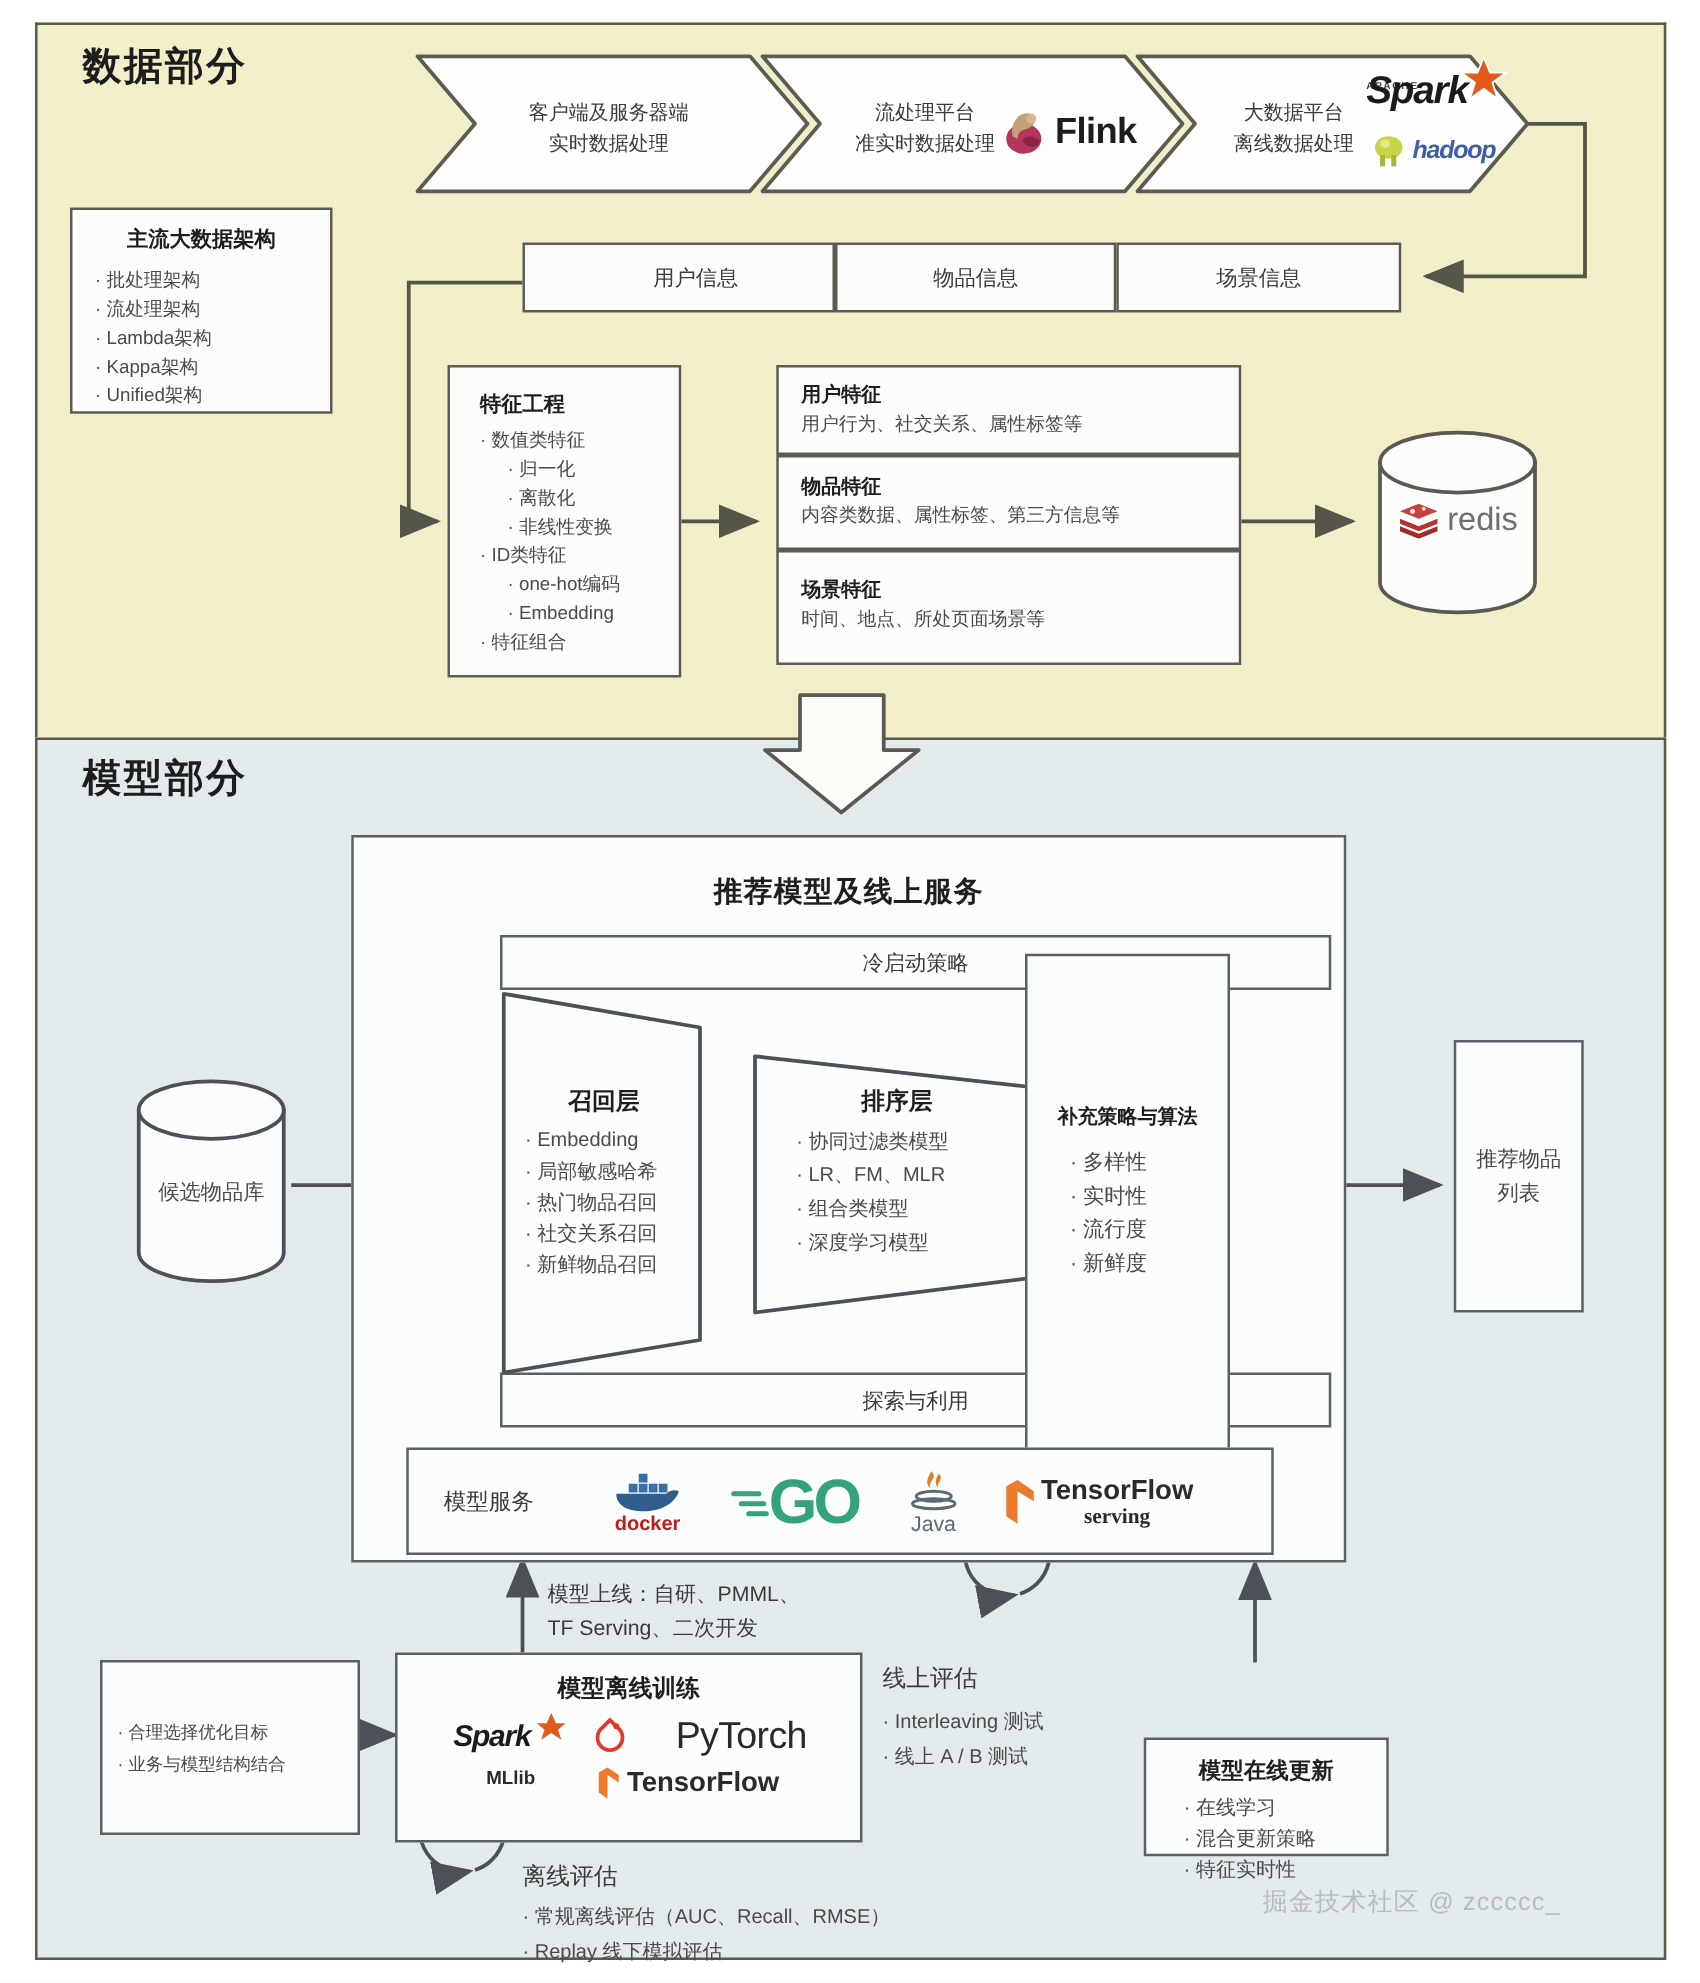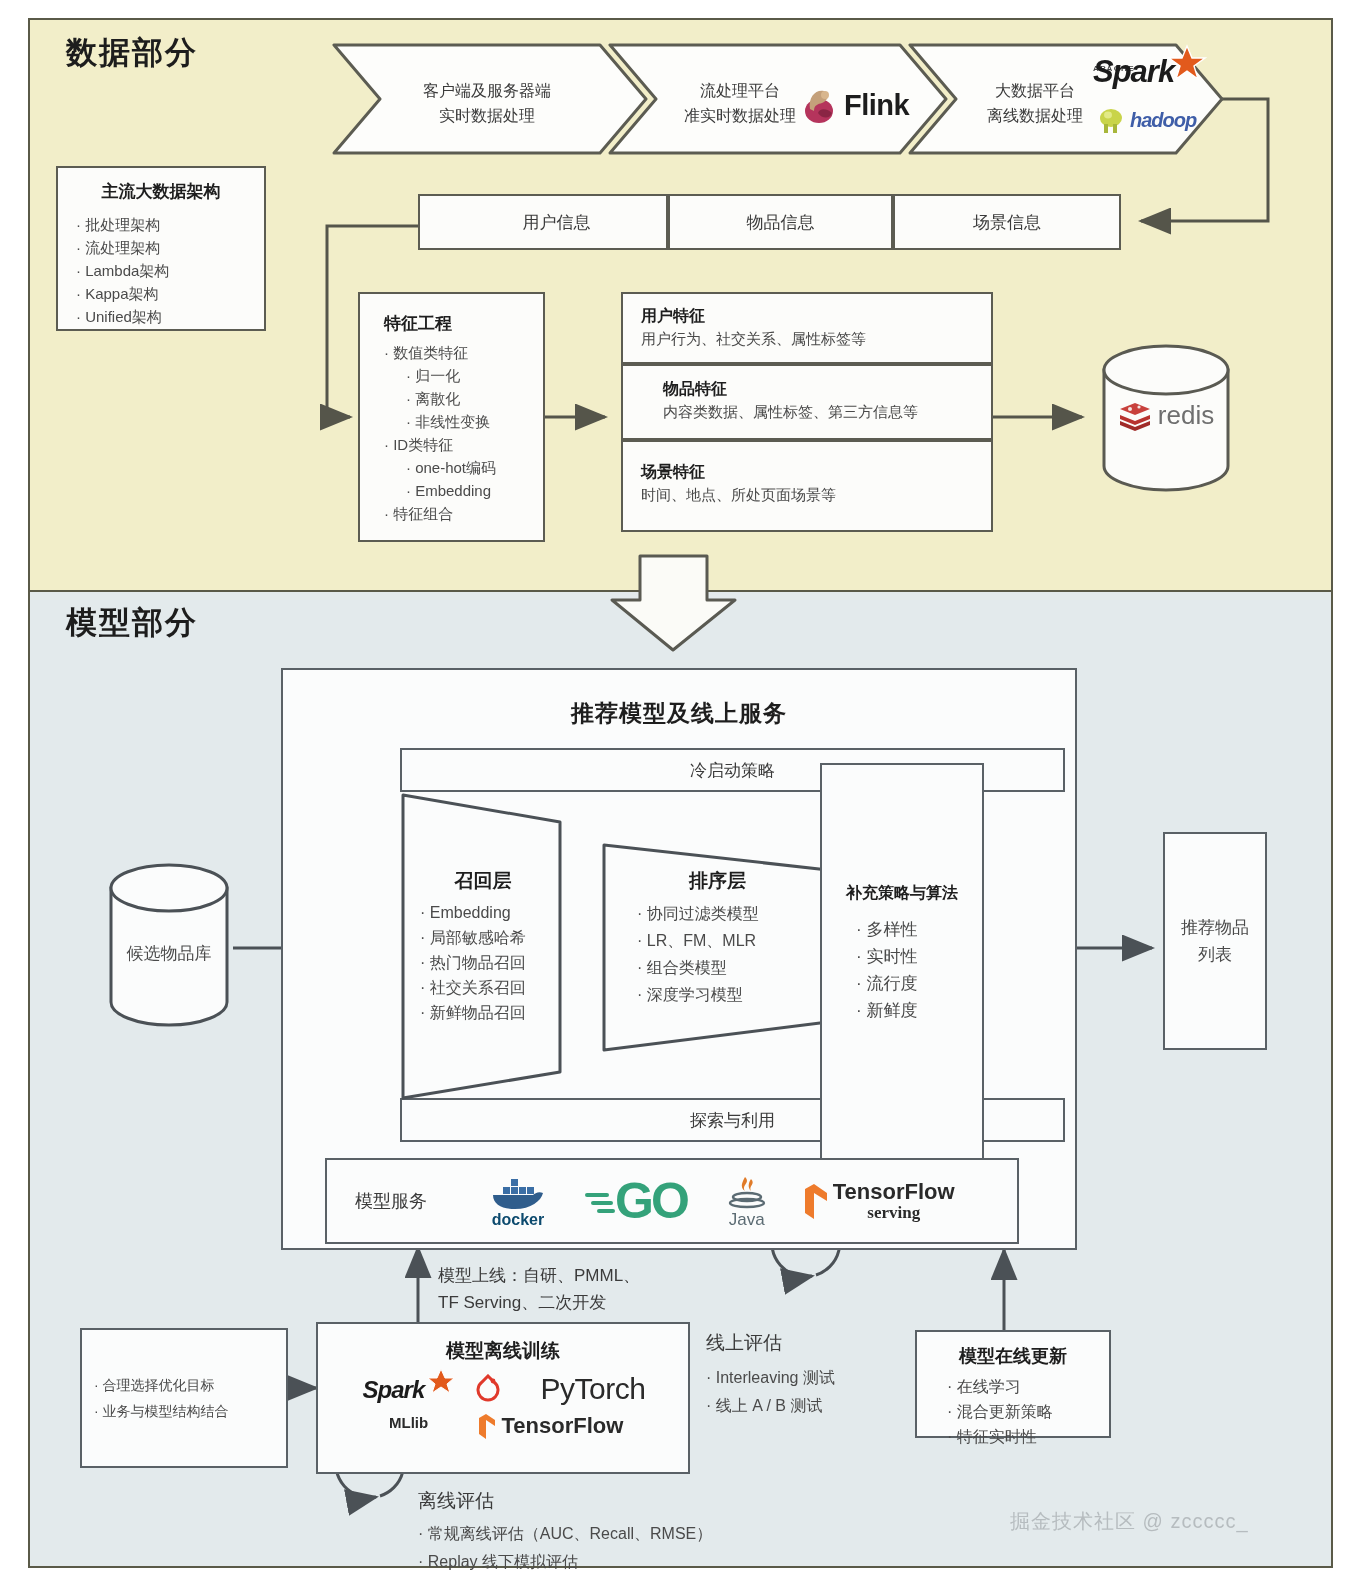--- a/index.html
+++ b/index.html
@@ -156,21 +156,21 @@
       <div class="listline" style="margin-left:22px;">· one-hot编码</div>
       <div class="listline" style="margin-left:22px;">· Embedding</div>
       <div class="listline">· 特征组合</div>
     </div>
   </div>
 
   <div class="box" style="left:621px;top:292px;width:372px;height:72px;">
     <div class="ttl" style="font-size:16px;margin:12px 0 3px 18px;">用户特征</div>
     <div style="font-size:15px;color:#4a4a4a;margin-left:18px;">用户行为、社交关系、属性标签等</div>
   </div>
-  <div class="box" style="left:621px;top:364px;width:372px;height:76px;padding-left:22px;">
+  <div class="box" style="left:621px;top:364px;width:372px;height:76px;">
     <div class="ttl" style="font-size:16px;margin:13px 0 3px 18px;">物品特征</div>
     <div style="font-size:15px;color:#4a4a4a;margin-left:18px;">内容类数据、属性标签、第三方信息等</div>
   </div>
   <div class="box" style="left:621px;top:440px;width:372px;height:92px;">
     <div class="ttl" style="font-size:16px;margin:20px 0 3px 18px;">场景特征</div>
     <div style="font-size:15px;color:#4a4a4a;margin-left:18px;">时间、地点、所处页面场景等</div>
   </div>
 
   <div class="cyl" style="left:1096px;top:344px;">
     <svg width="140" height="148" viewBox="0 0 140 148">
@@ -240,21 +240,21 @@
       <svg width="62" height="40" viewBox="0 0 62 40">
           <g fill="#3a6ea5">
             <rect x="16" y="14" width="7" height="7"></rect>
             <rect x="24" y="14" width="7" height="7"></rect>
             <rect x="32" y="14" width="7" height="7"></rect>
             <rect x="24" y="6" width="7" height="7"></rect>
             <rect x="40" y="14" width="7" height="7"></rect>
           </g>
           <path d="M6,22 C6,32 16,36 28,36 C44,36 54,28 56,20 C52,18 48,20 46,22 Z" fill="#2f5d8c"></path>
         </svg>
-      <span style="font-size:16px;color:#0c4a6e;font-weight:bold;margin-top:-2px;">docker</span>
+      <span style="font-size:16px;color:#b91c1c;font-weight:bold;margin-top:-2px;">docker</span>
     </div>
 
     <div style="display:flex;align-items:center;margin-left:34px;">
       <svg width="34" height="32" viewBox="0 0 34 32">
           <g stroke="#34a27a" stroke-width="4" stroke-linecap="round">
             <line x1="4" y1="10" x2="24" y2="10"></line>
             <line x1="10" y1="18" x2="28" y2="18"></line>
             <line x1="16" y1="26" x2="30" y2="26"></line>
           </g>
         </svg>
@@ -340,21 +340,21 @@
   </div>
 
   <div style="position:absolute;left:706px;top:1330px;width:190px;">
     <div style="font-size:19px;color:#3b3b3b;">线上评估</div>
     <div style="font-size:16px;line-height:28px;color:#4a4a4a;margin-top:8px;">
       <div class="listline">· Interleaving 测试</div>
       <div class="listline">· 线上 A / B 测试</div>
     </div>
   </div>
 
-  <div class="box gray" style="left:915px;top:1330px;width:196px;height:108px;">
+  <div class="box gray" style="left:915px;top:1390px;width:196px;height:95px;">
     <div class="ttl" style="text-align:center;font-size:18px;margin-top:12px;">模型在线更新</div>
     <div style="font-size:16px;line-height:25px;color:#4a4a4a;margin:6px 0 0 30px;">
       <div class="listline">· 在线学习</div>
       <div class="listline">· 混合更新策略</div>
       <div class="listline">· 特征实时性</div>
     </div>
   </div>
 
   <div style="position:absolute;left:418px;top:1488px;width:450px;">
     <div style="font-size:19px;color:#3b3b3b;">离线评估</div>

